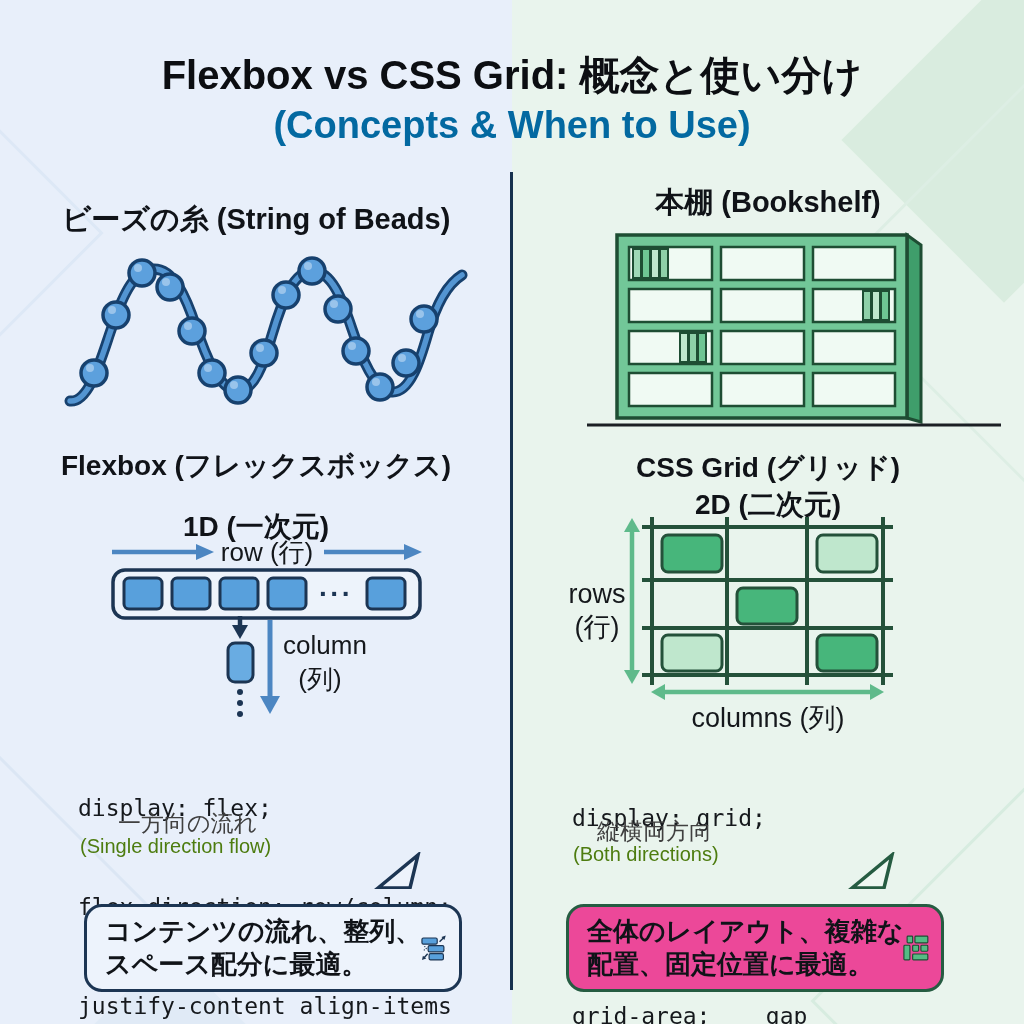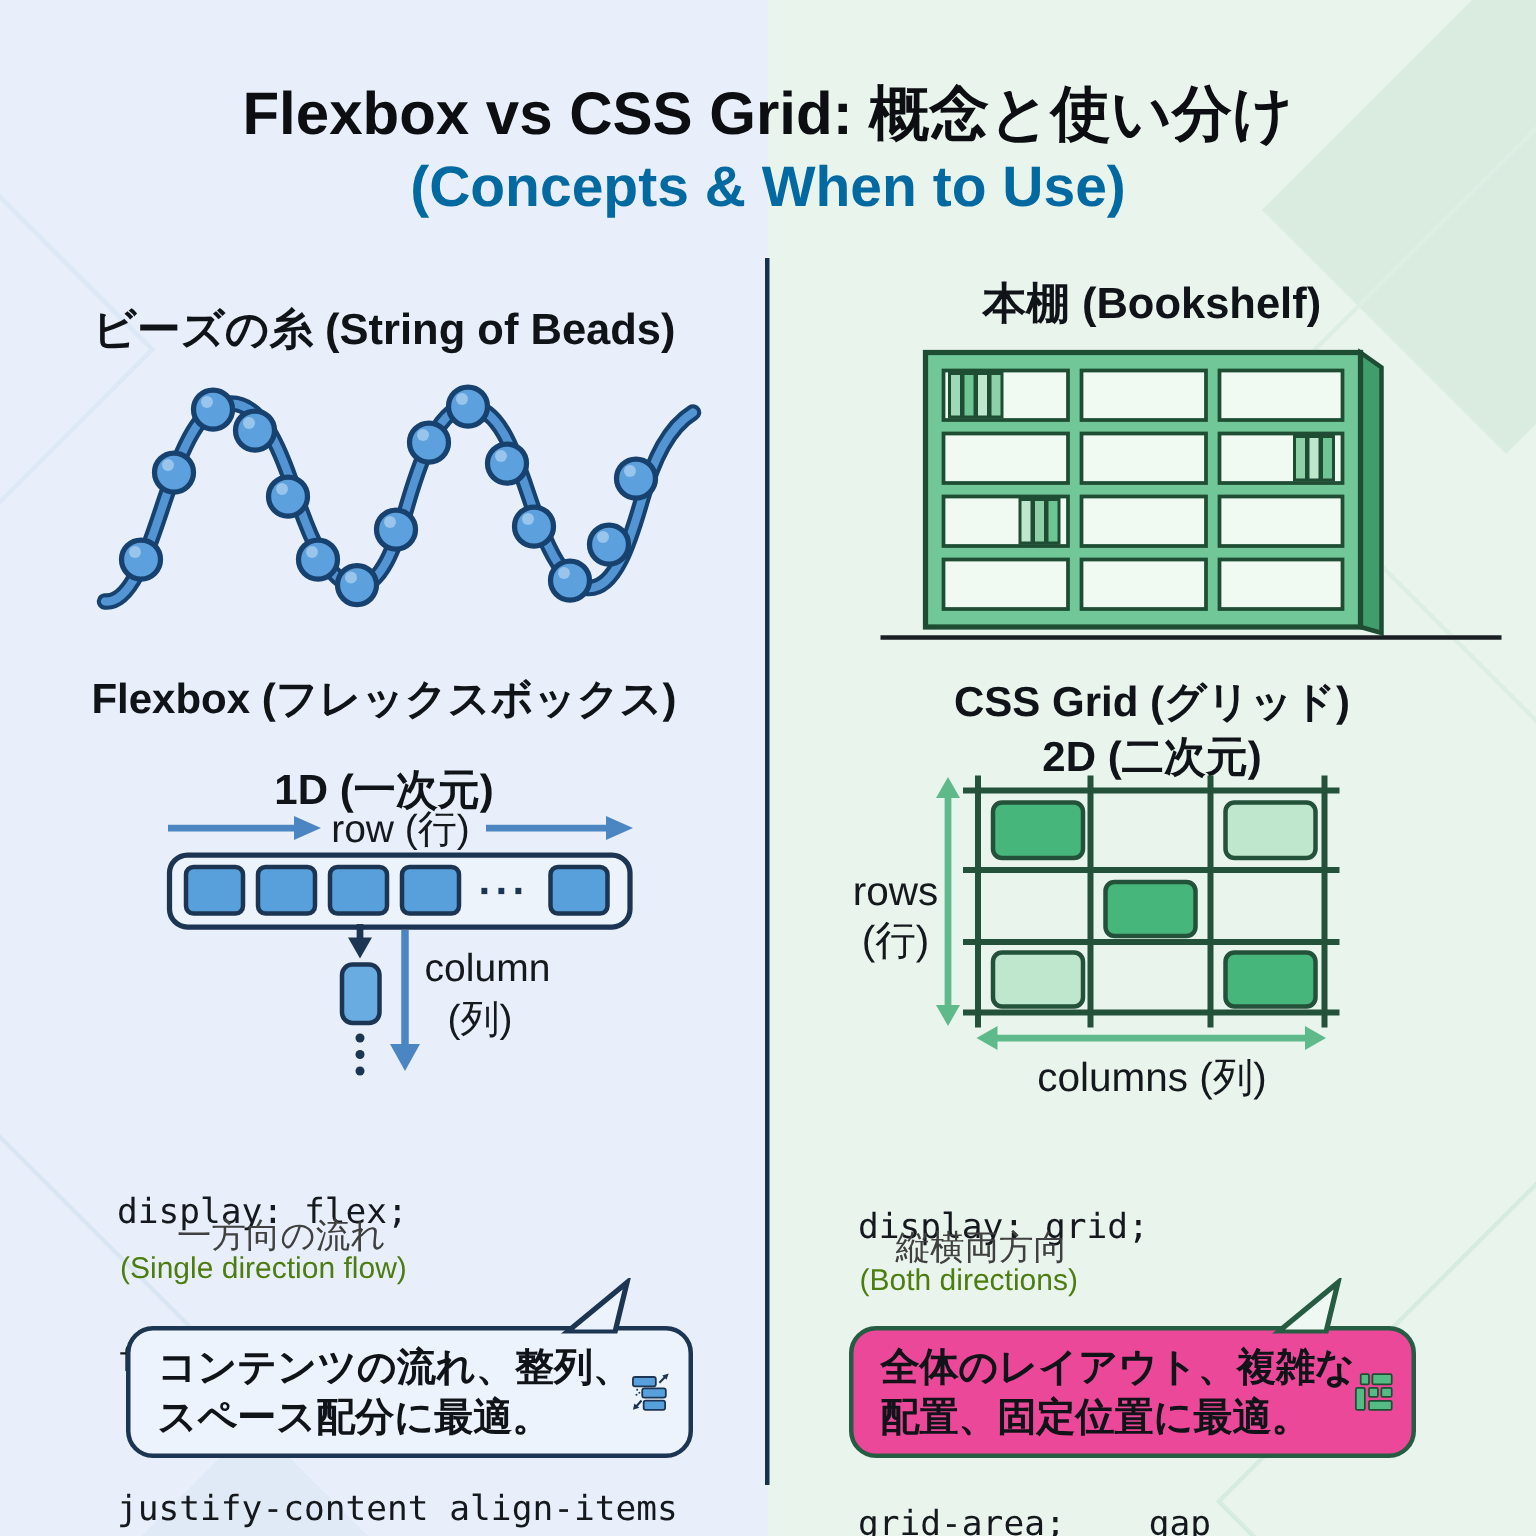--- a/index.html
+++ b/index.html
@@ -19,21 +19,21 @@
   .abs{position:absolute;z-index:3;}
   .title-line1{left:0;top:48px;width:1024px;text-align:center;font-size:40px;font-weight:800;color:#0c0e12;}
   .title-line2{left:0;top:104px;width:1024px;text-align:center;font-size:38px;font-weight:800;color:#0369a1;}
   .col-head{width:512px;text-align:center;font-size:29px;font-weight:700;}
   .sub{width:512px;text-align:center;font-size:28px;font-weight:700;line-height:37px;}
   .code{font-family:"DejaVu Sans Mono","Liberation Mono",monospace;font-size:23px;line-height:33px;
         white-space:pre;color:#15181c;}
   .cap-ja{font-size:23px;color:#404040;}
   .cap-en{font-size:20px;color:#4d7c0f;text-align:center;}
   .bubble{height:88px;border-radius:18px;display:flex;align-items:center;justify-content:space-between;
-          padding:0 12px 0 18px;box-sizing:border-box;width:378px;}
+          padding:0 12px 0 18px;box-sizing:border-box;width:378px;margin-top:20px;}
   .bubble-blue{border:3.5px solid #1c3553;background:#edf3fc;}
   .bubble-green{border:3.5px solid #265c42;background:#ec4899;}
   .bubble-text{font-size:26px;font-weight:700;line-height:33px;white-space:nowrap;}
   .tail{position:absolute;z-index:4;}
   svg text{font-family:"Liberation Sans","DejaVu Sans",sans-serif;}
 </style>
 </head>
 <body>
 
 <div id="canvas">

